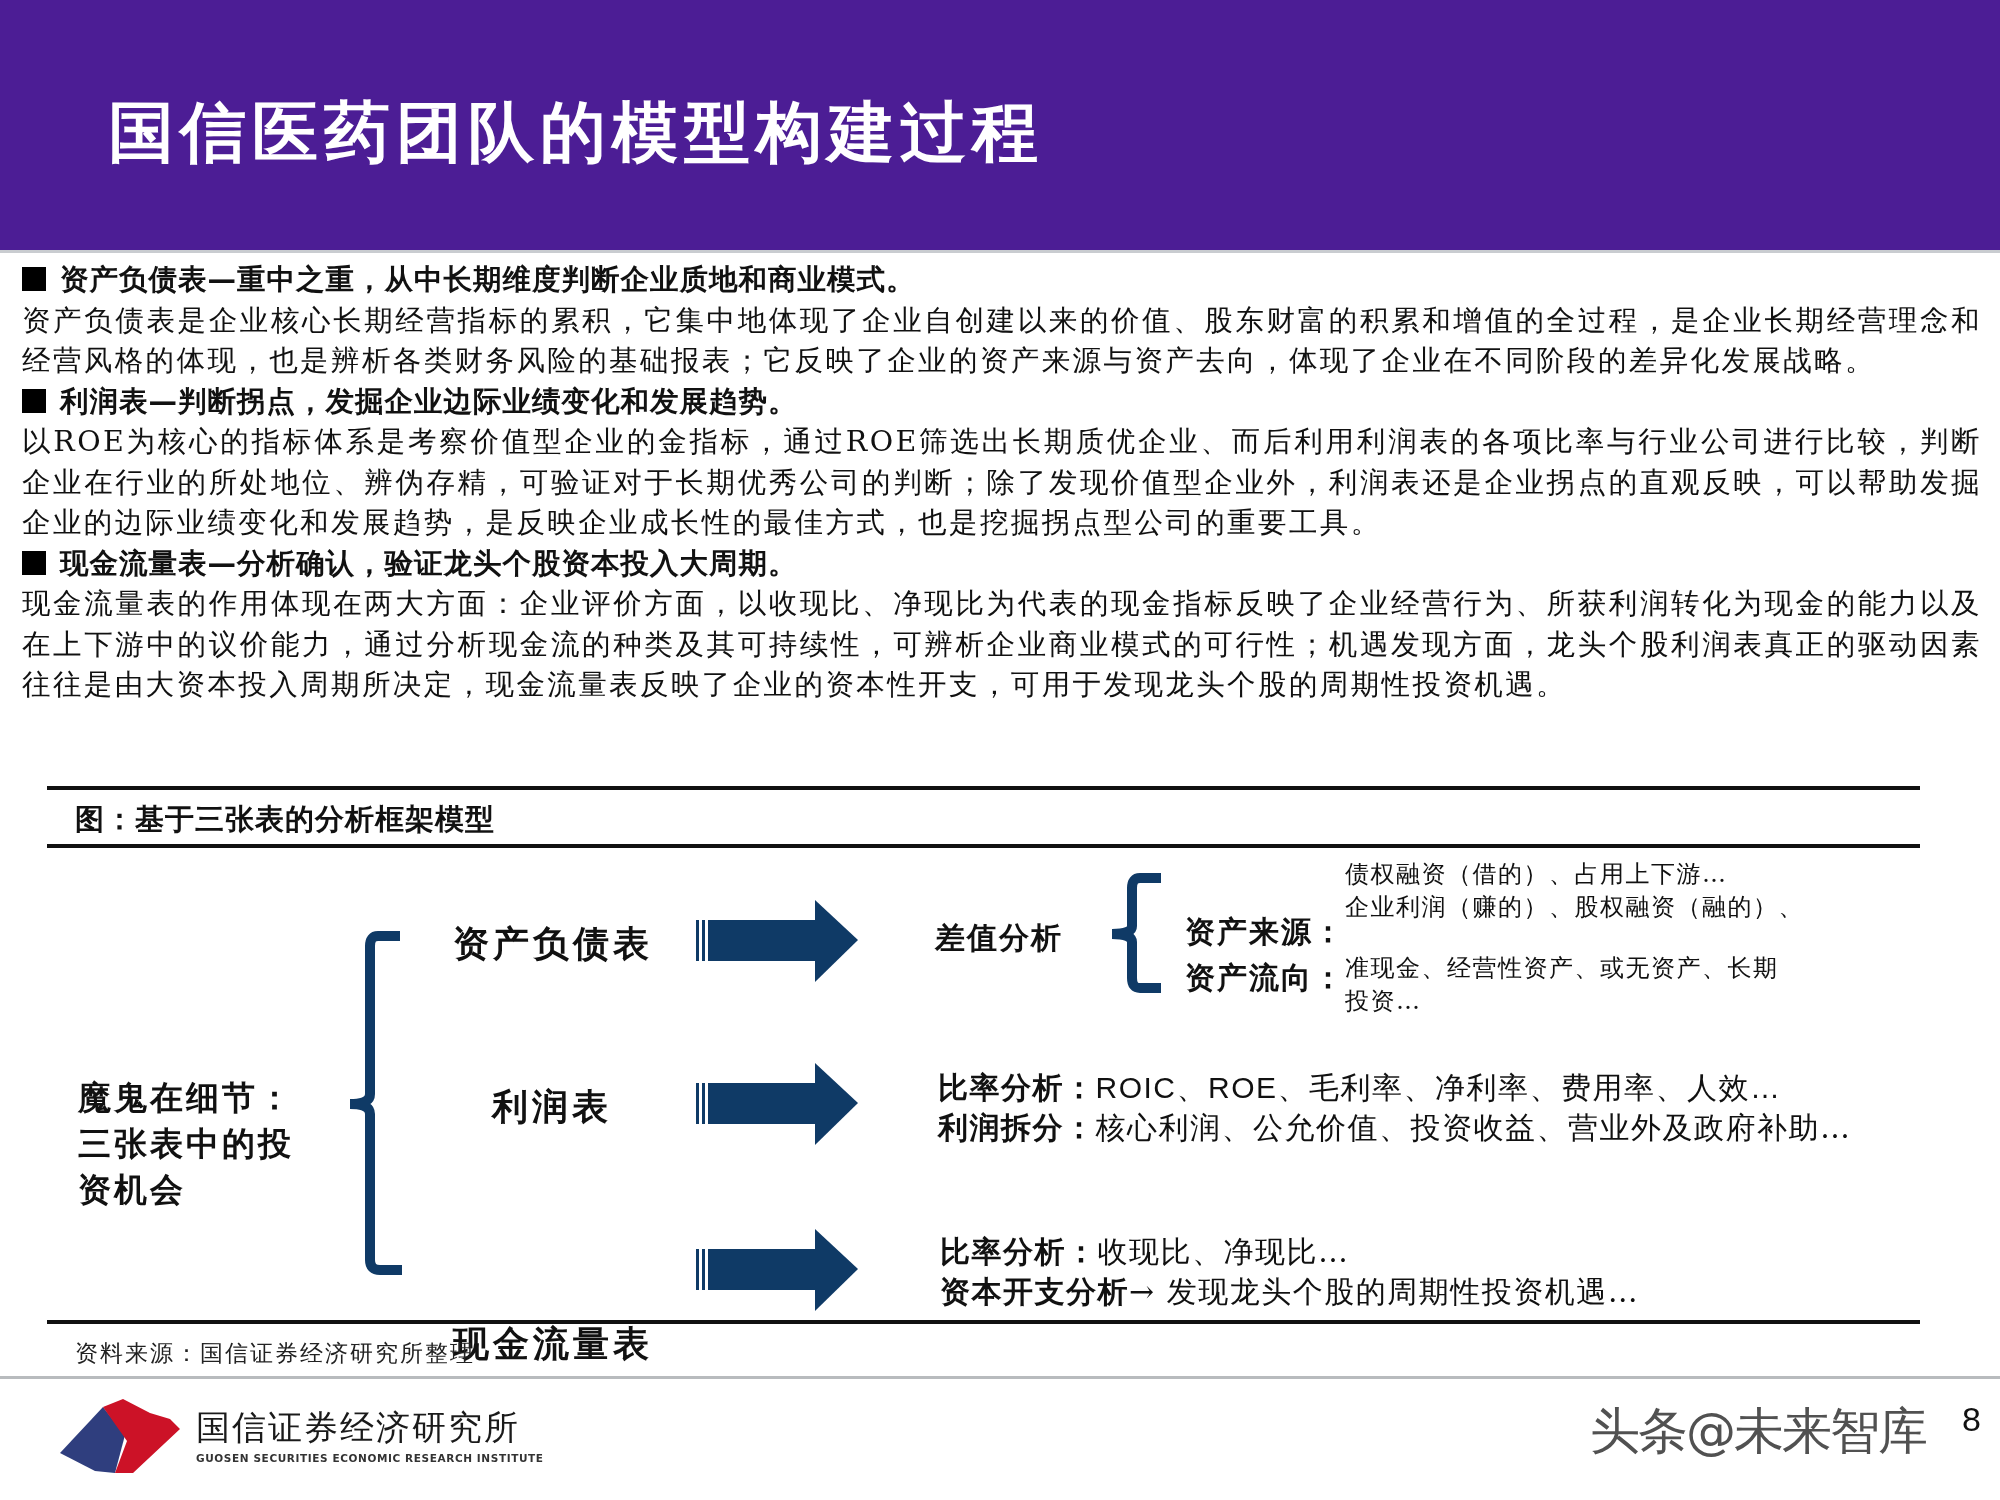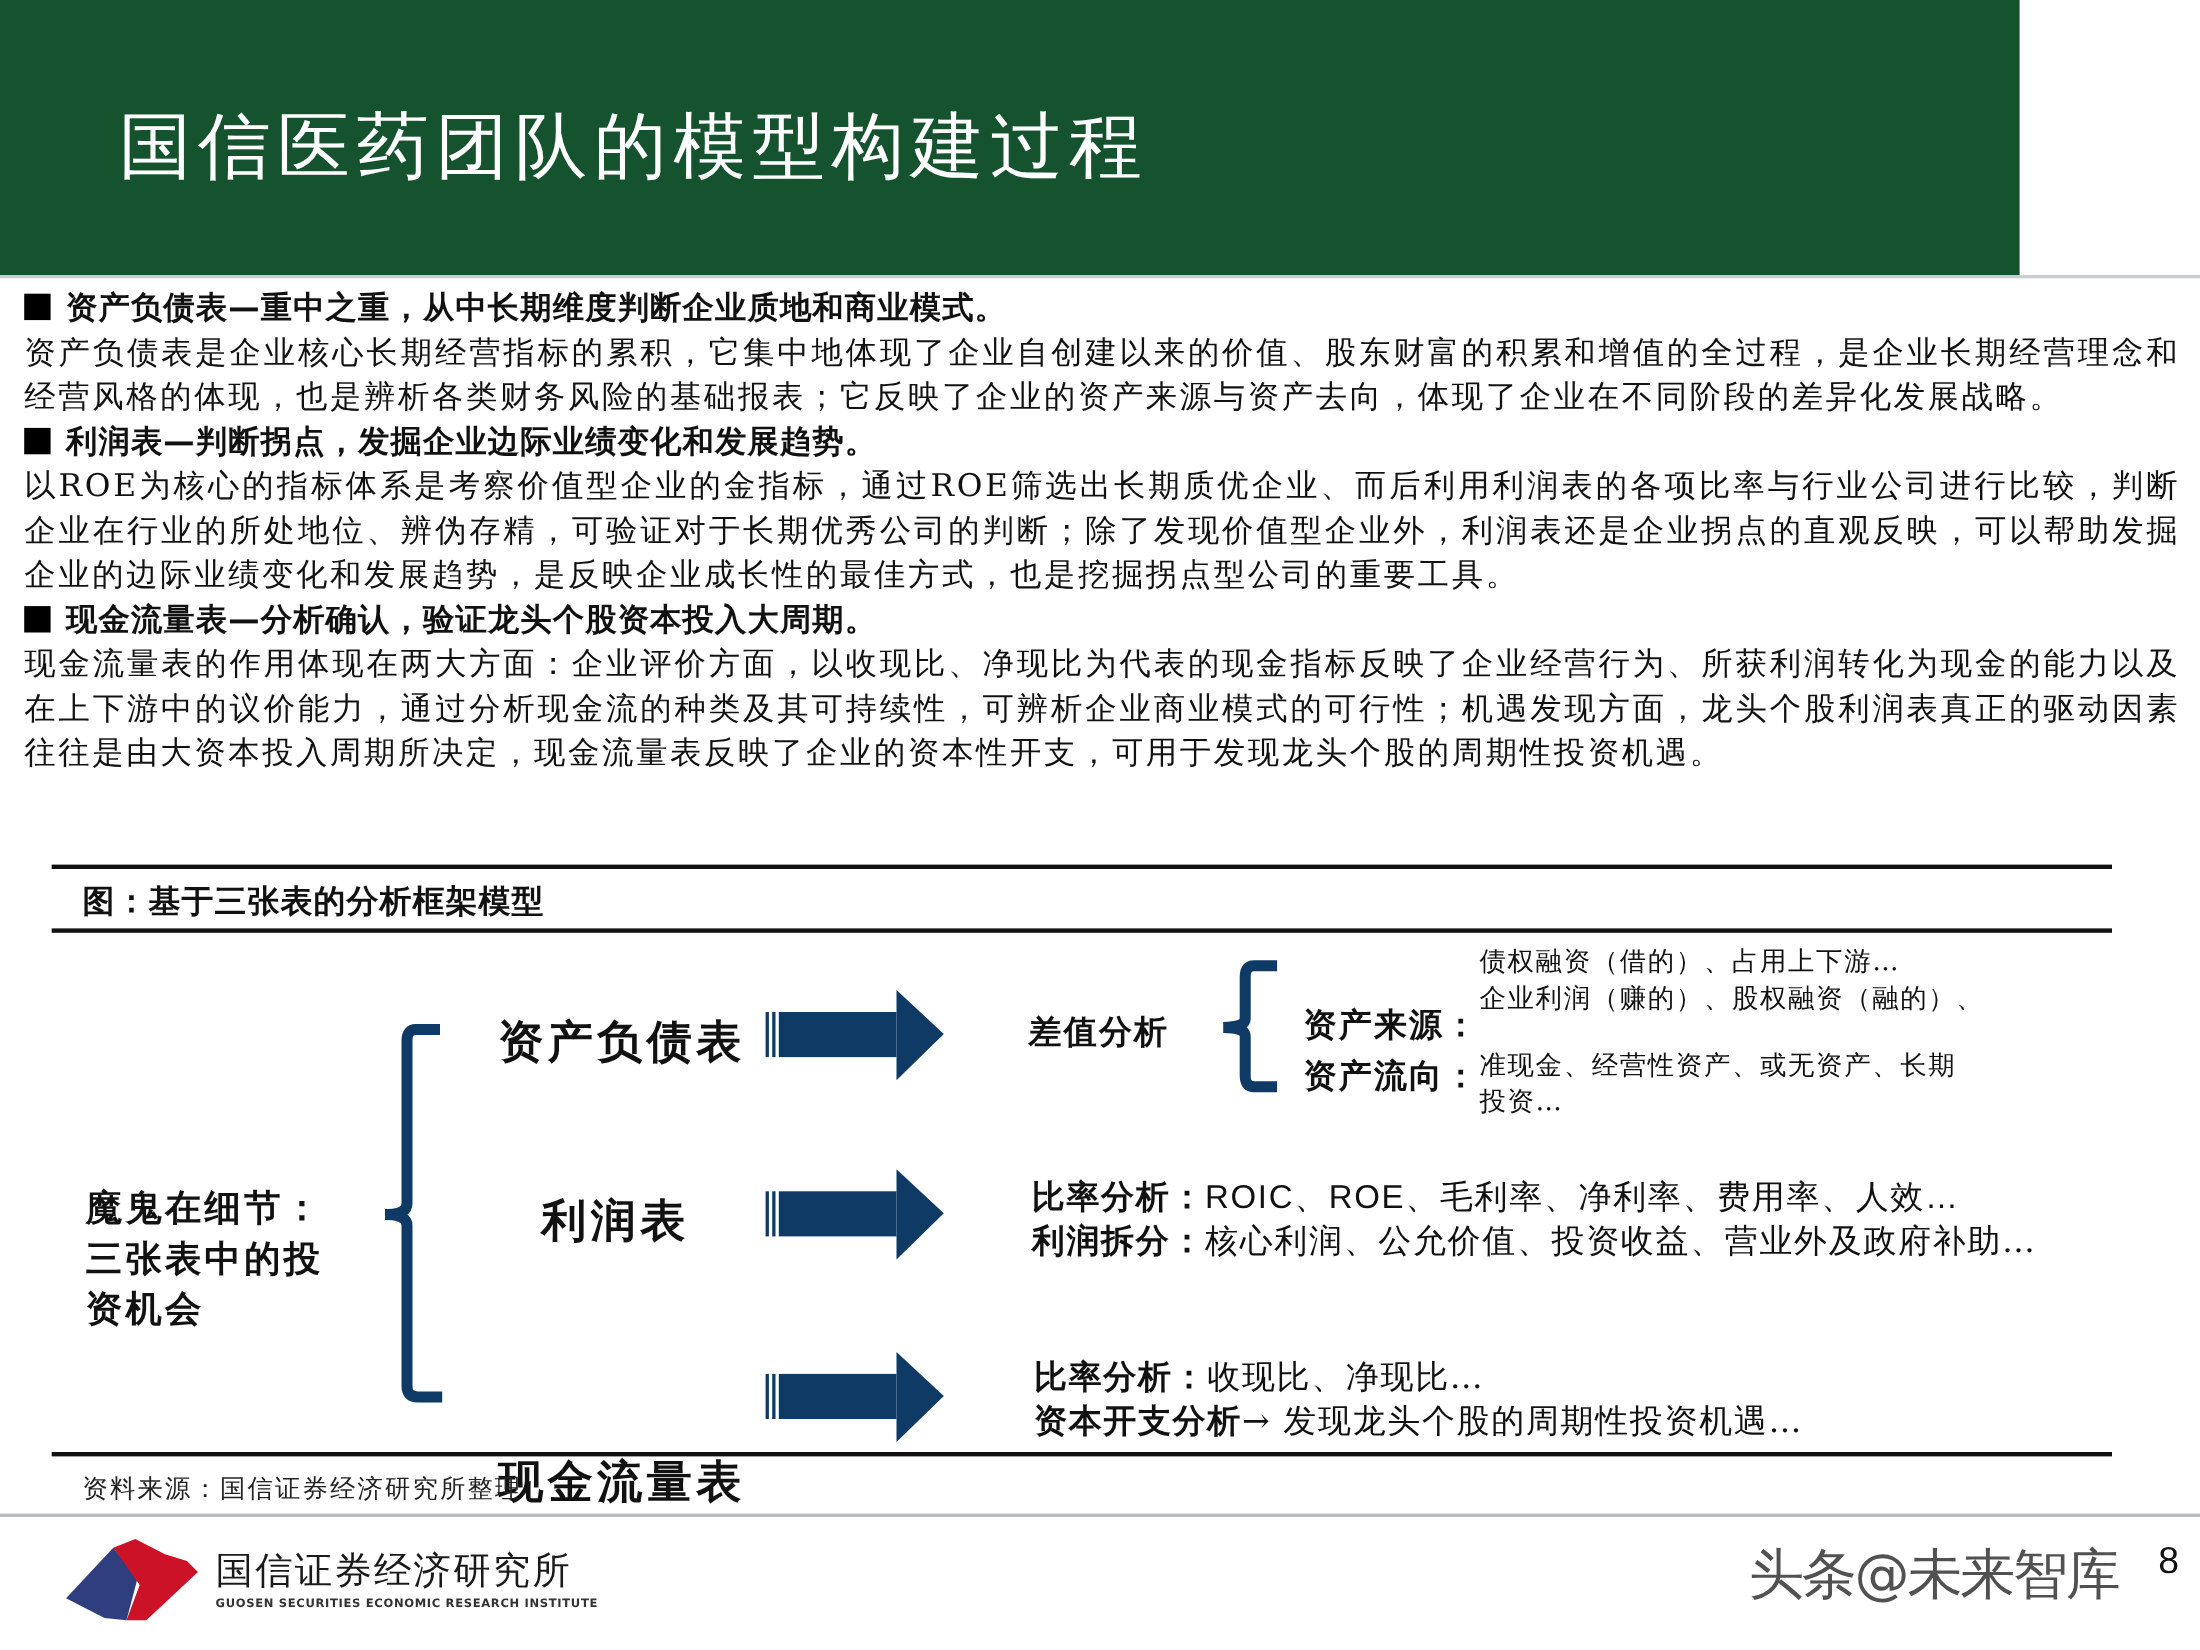--- a/index.html
+++ b/index.html
@@ -1,29 +1,29 @@
 <!DOCTYPE html>
 <html><head>
 <meta charset="utf-8">
 <style>
   html, body { margin:0; padding:0; }
   body { width:2000px; height:1500px; position:relative; background:#ffffff; overflow:hidden;
          font-family:"DejaVu Serif","Liberation Serif",serif; color:#111; }
-  .header { position:absolute; left:0; top:0; width:1836px; height:250px; background:#14532d; }
+  .header { position:absolute; left:0; top:0; width:2000px; height:250px; background:#4c1d95;font-weight:bold; }
   .header .title { position:absolute; left:108px; top:88px; font-size:66px; color:#ffffff; letter-spacing:6px;
                    font-family:"DejaVu Serif",serif; }
   .header-line { position:absolute; left:0; top:250px; width:2000px; height:3px; background:#c9ccd0; }
   .body { position:absolute; left:22px; top:260px; width:1960px; font-size:28.5px; line-height:40.5px; }
   .body .h { font-weight:bold; font-family:"DejaVu Sans","Liberation Sans",sans-serif; letter-spacing:1px; }
   .body .h .sq { display:inline-block; width:24px; height:24px; background:#000; margin-right:14px; vertical-align:-2px; }
   .body .p { text-align:justify; text-align-last:left; letter-spacing:2.4px; }
   .rule { position:absolute; height:4px; background:#111; }
   .fig-title { position:absolute; left:75px; top:800px; font-size:29px; font-weight:bold;
                font-family:"DejaVu Sans",sans-serif; letter-spacing:1px; }
-  .node { position:absolute; font-size:41px; font-weight:bold; font-family:"DejaVu Sans",sans-serif; letter-spacing:4px; white-space:nowrap; }
+  .node { position:absolute; font-size:36px; font-weight:bold; font-family:"DejaVu Sans",sans-serif; letter-spacing:4px; white-space:nowrap; }
   .lbl { position:absolute; font-size:28px; font-weight:bold; font-family:"DejaVu Sans",sans-serif; letter-spacing:2px; white-space:nowrap; }
   .txt { position:absolute; font-size:24px; line-height:33px; letter-spacing:1.5px; white-space:nowrap; }
   .row { position:absolute; font-size:30px; white-space:nowrap; letter-spacing:1.5px; }
   .row b { font-family:"DejaVu Sans",sans-serif; }
   .row .lat { font-family:"Liberation Sans",sans-serif; }
   .source { position:absolute; left:75px; top:1338px; font-size:23px; color:#222; letter-spacing:2px; }
   .bottom-line { position:absolute; left:0; top:1376px; width:2000px; height:3px; background:#b8bbbe; }
   .logo-text { position:absolute; left:196px; top:1405px; font-size:34px; font-weight:normal; font-family:"DejaVu Sans",sans-serif; letter-spacing:2px; color:#1a1a1a; }
   .logo-sub { position:absolute; left:196px; top:1452px; font-size:10.5px; font-weight:bold; font-family:"DejaVu Sans",sans-serif; color:#333; letter-spacing:0.6px; }
   .watermark { position:absolute; left:1590px; top:1398px; font-size:50px; color:#333; font-family:"DejaVu Sans",sans-serif; letter-spacing:-2px; opacity:0.85; }

